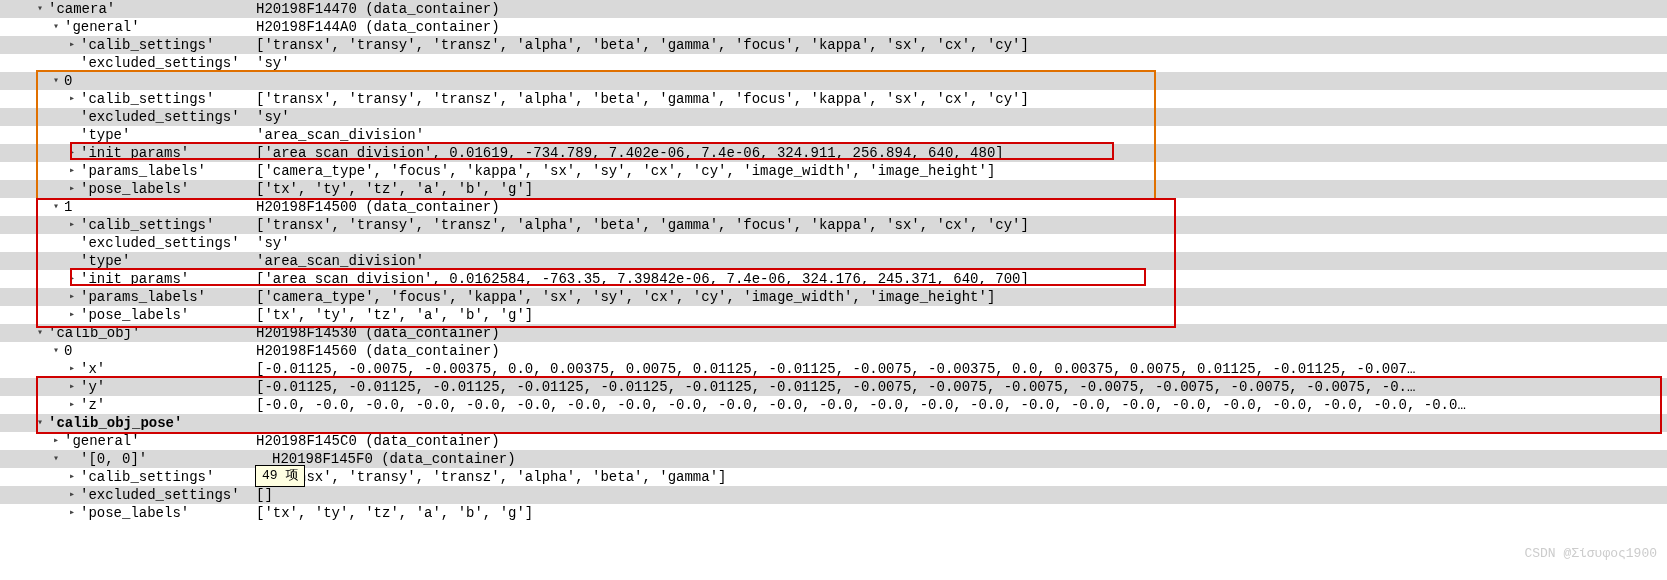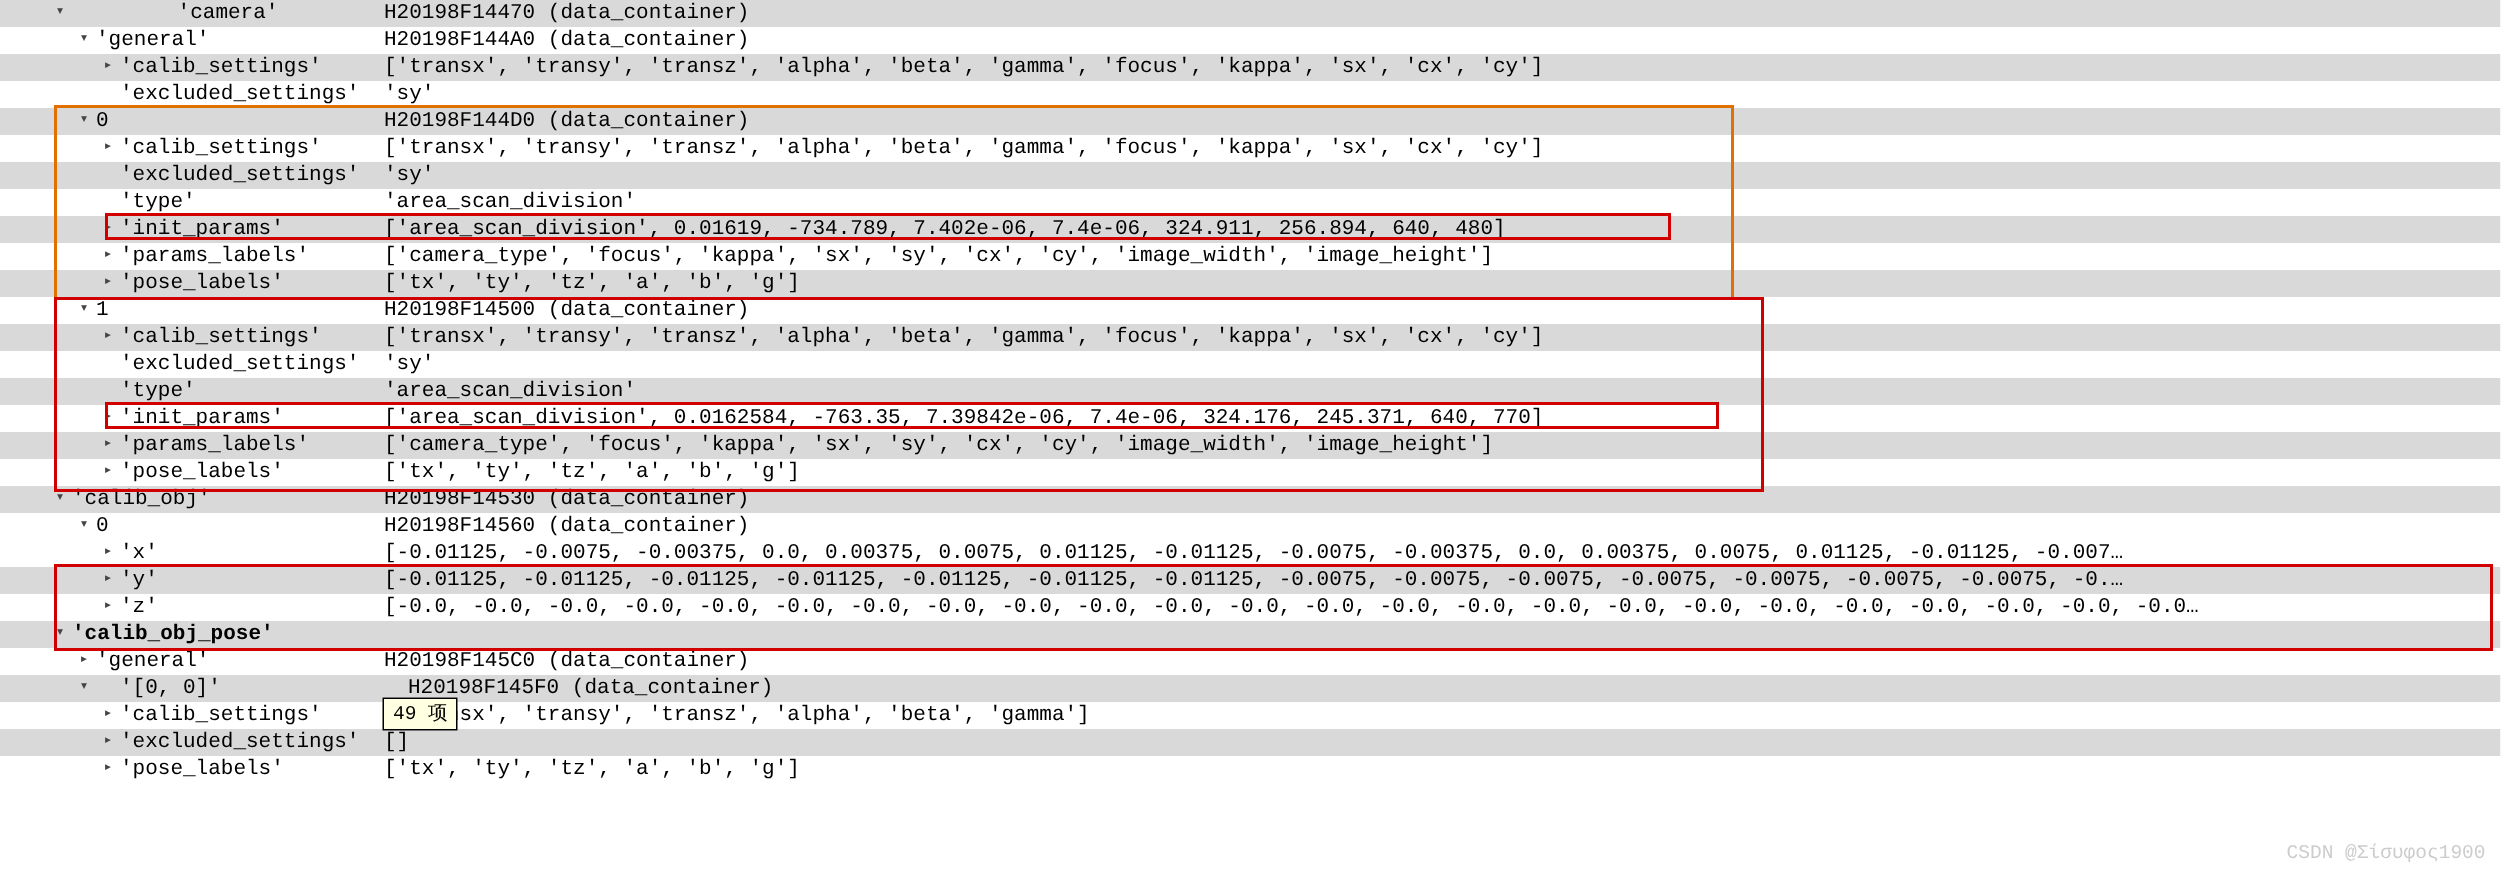--- a/index.html
+++ b/index.html
@@ -34,34 +34,34 @@
   .tooltip {
     position: absolute;
     background: #ffffe1;
     border: 1px solid #000;
     padding: 1px 6px;
     font-size: 13px;
   }
   .watermark {
     position: absolute;
     right: 10px;
-    bottom: 2px;
+    bottom: 17px;
     color: #ccc;
     font-size: 13px;
   }
 </style>
 </head>
 <body>
 
 <div id="tree">
     <div class="row stripe">
       <span class="sp"></span>
       <span class="sp"></span>
       <span class="tw">▾</span>
-      <span class="key" style="width: 208px; text-align: center;">'camera'</span>
+      <span class="key" style="width: 208px;">'camera'</span>
       <span class="val">H20198F14470 (data_container)</span>
     </div>
     <div class="row">
       <span class="sp"></span>
       <span class="sp"></span>
       <span class="sp"></span>
       <span class="tw">▾</span>
       <span class="key" style="width: 192px;">'general'</span>
       <span class="val">H20198F144A0 (data_container)</span>
     </div>
@@ -82,21 +82,20 @@
       <span class="tw"></span>
       <span class="key" style="width: 176px;">'excluded_settings'</span>
       <span class="val">'sy'</span>
     </div>
     <div class="row stripe">
       <span class="sp"></span>
       <span class="sp"></span>
       <span class="sp"></span>
       <span class="tw">▾</span>
       <span class="key" style="width: 192px;">0</span>
-      <span class="val">H20198F144D0 (data_container)</span>
     </div>
     <div class="row">
       <span class="sp"></span>
       <span class="sp"></span>
       <span class="sp"></span>
       <span class="sp"></span>
       <span class="tw">▸</span>
       <span class="key" style="width: 176px;">'calib_settings'</span>
       <span class="val">['transx', 'transy', 'transz', 'alpha', 'beta', 'gamma', 'focus', 'kappa', 'sx', 'cx', 'cy']</span>
     </div>
@@ -180,21 +179,21 @@
       <span class="key" style="width: 176px;">'type'</span>
       <span class="val">'area_scan_division'</span>
     </div>
     <div class="row">
       <span class="sp"></span>
       <span class="sp"></span>
       <span class="sp"></span>
       <span class="sp"></span>
       <span class="tw">▸</span>
       <span class="key" style="width: 176px;">'init_params'</span>
-      <span class="val">['area_scan_division', 0.0162584, -763.35, 7.39842e-06, 7.4e-06, 324.176, 245.371, 640, 770]</span>
+      <span class="val">['area_scan_division', 0.0162584, -763.35, 7.39842e-06, 7.4e-06, 324.176, 245.371, 640, 700]</span>
     </div>
     <div class="row stripe">
       <span class="sp"></span>
       <span class="sp"></span>
       <span class="sp"></span>
       <span class="sp"></span>
       <span class="tw">▸</span>
       <span class="key" style="width: 176px;">'params_labels'</span>
       <span class="val">['camera_type', 'focus', 'kappa', 'sx', 'sy', 'cx', 'cy', 'image_width', 'image_height']</span>
     </div>

